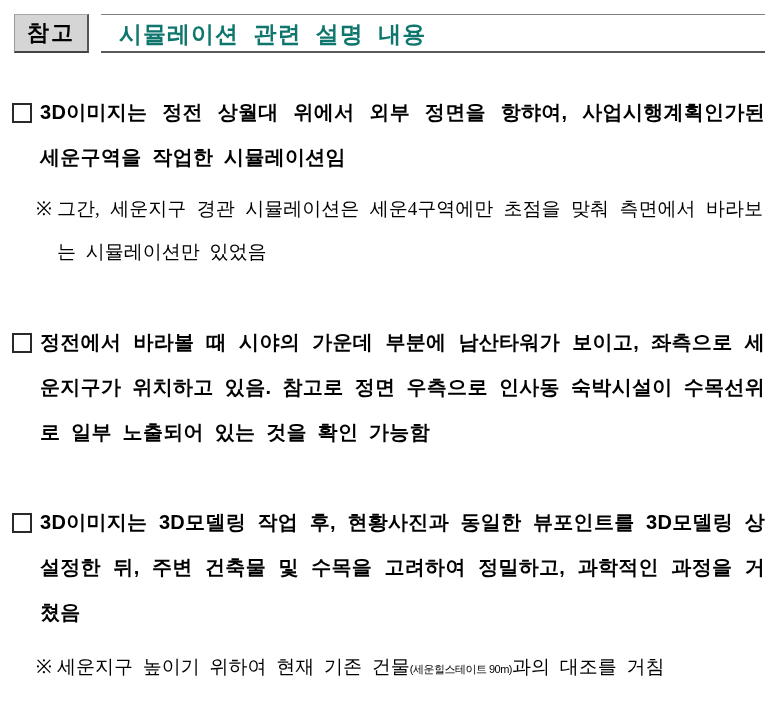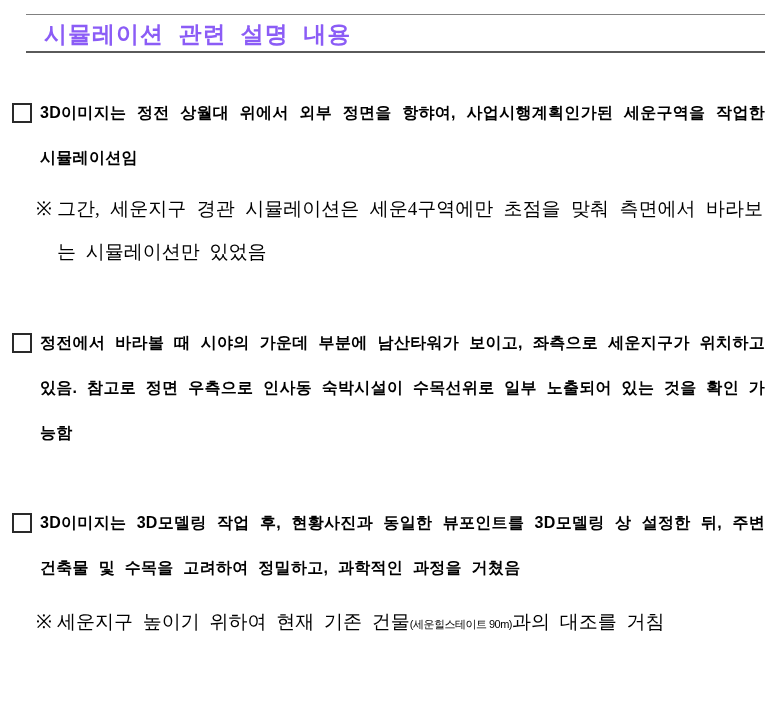--- a/index.html
+++ b/index.html
@@ -41,33 +41,33 @@
     flex: 1;
     margin-left: 12px;
     border-top: 1px solid #808080;
     border-bottom: 2px solid #5a5a5a;
     height: 39px;
     line-height: 39px;
     padding-left: 18px;
     box-sizing: border-box;
   }
   .title-text {
-    color: #8b5cf6;
+    color: #0f766e;
     font-size: 23px;
     font-weight: 700;
     word-spacing: 7px;
     letter-spacing: 1px;
   }
   
   .para {
     position: relative;
     margin-left: 10px;
     margin-right: 14px;
     padding-left: 30px;
-    font-size: 16px;
+    font-size: 20px;
     font-weight: 700;
     line-height: 45px;
     text-align: justify;
     word-spacing: 5px;
     letter-spacing: 0.3px;
   }
   .checkbox {
     position: absolute;
     left: 2px;
     top: 13px;
@@ -104,20 +104,21 @@
   .mt-p2 { margin-top: 47px; }
   .mt-p3 { margin-top: 45px; }
   .mt-n2 { margin-top: 17px; line-height: 30px; }
 </style>
 </head>
 <body>
 
 <div class="page">
 
   <div class="header">
+    <div class="badge">참고</div>
     <div class="title-wrap">
       <span class="title-text">시뮬레이션 관련 설명 내용</span>
     </div>
   </div>
 
   <div class="para mt-p1">
     <span class="checkbox"></span>
     <span>3D이미지는 정전 상월대 위에서 외부 정면을 항햐여, 사업시행계획인가된 세운구역을 작업한 시뮬레이션임</span>
   </div>
 

